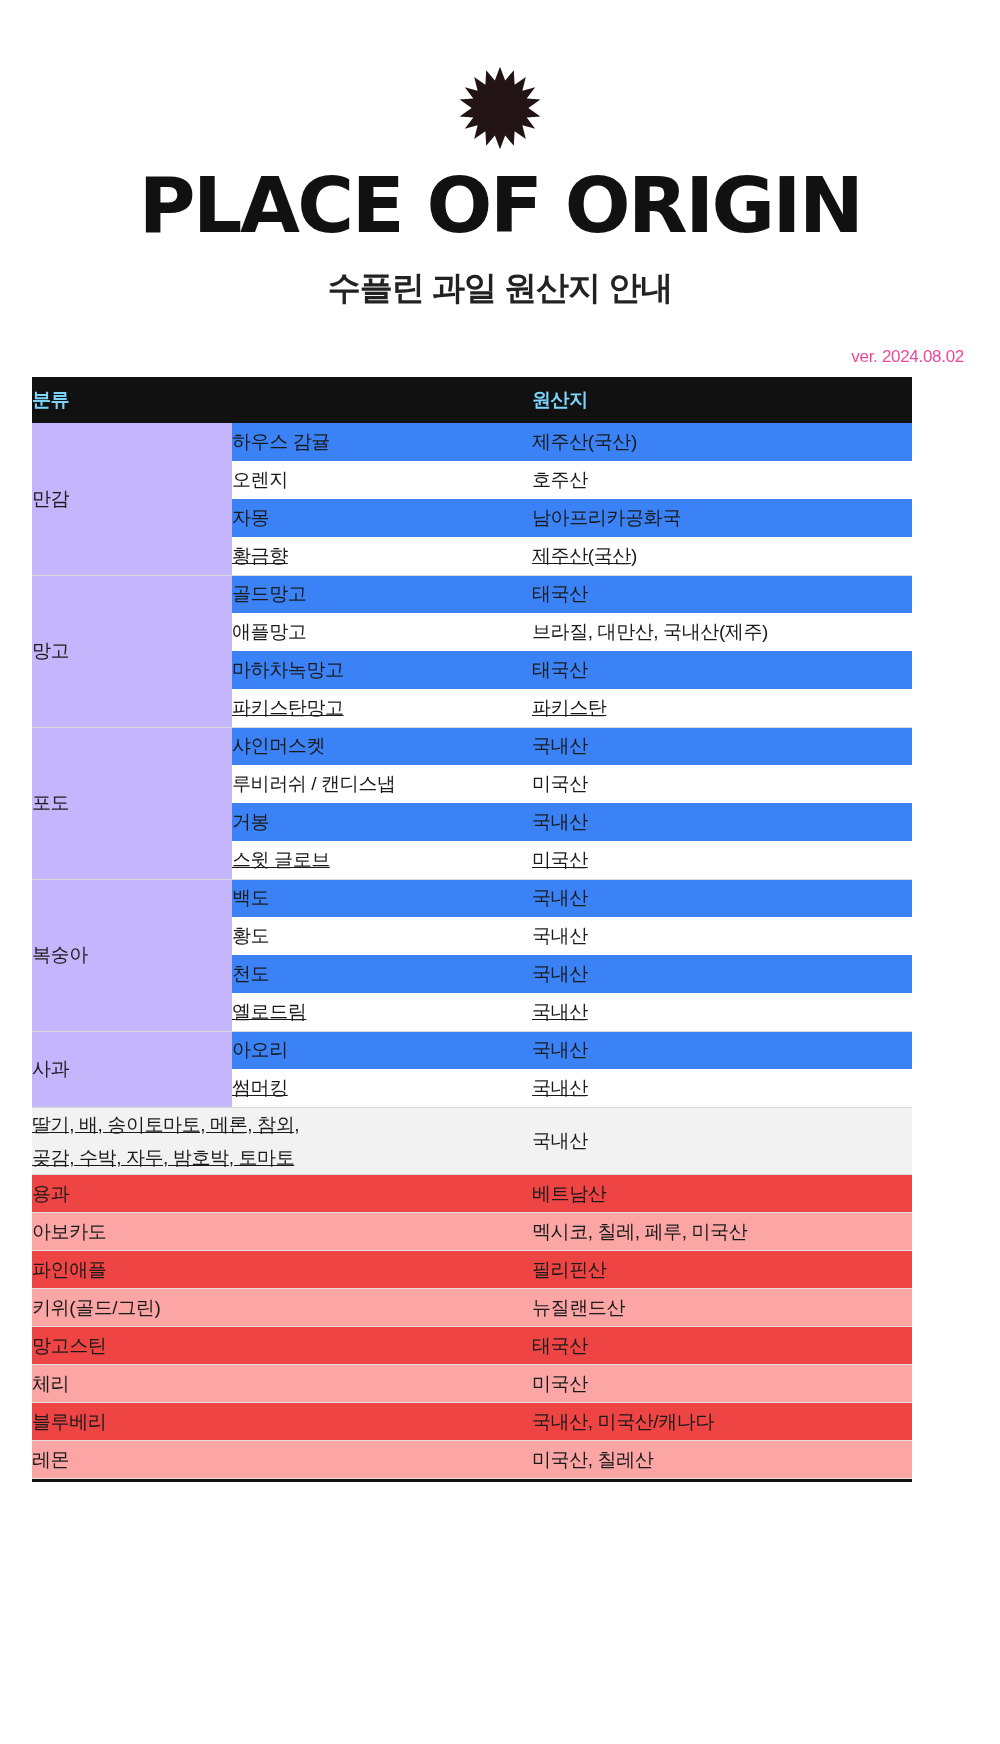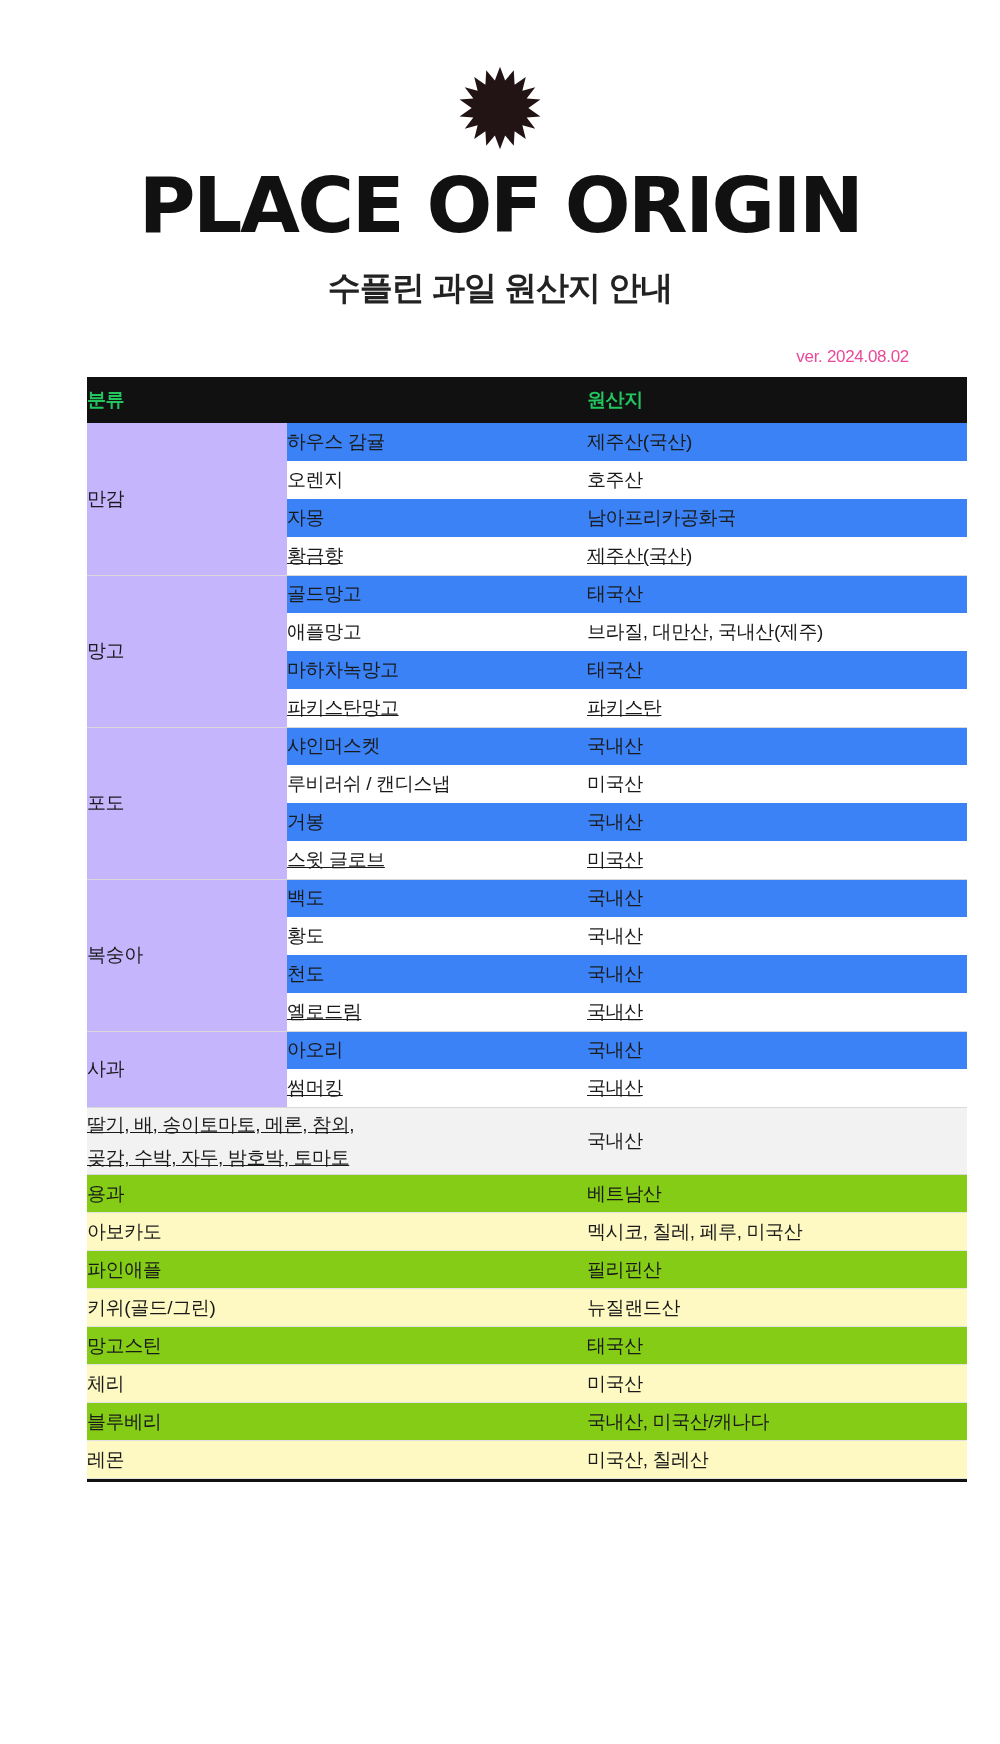--- a/index.html
+++ b/index.html
@@ -12,21 +12,21 @@
     width: 1000px;
     height: 1744px;
     font-family: "Liberation Sans", "DejaVu Sans", sans-serif;
     color: #1a1a1a;
     position: relative;
     overflow: hidden;
   }
 
   .page {
     width: 1000px;
-    padding: 0 87px;
+    padding: 0 32px;
   }
 
   
   .header {
     text-align: center;
     padding-top: 62px;
   }
   .burst-wrap {
     display: flex;
     justify-content: center;
@@ -73,21 +73,21 @@
     font-size: 19px;
   }
   table.origin-table th,
   table.origin-table td {
     padding: 0;
     vertical-align: middle;
     letter-spacing: -0.4px;
   }
   .thead-row th {
     background: #111111;
-    color: #22c55e;
+    color: #7dd3fc;
     font-weight: 700;
     font-size: 19px;
     height: 46px;
     text-align: left;
   }
   .th-cat { padding-left: 24px; width: 200px; }
   .th-origin { padding-left: 20px; }
 
   td.cat {
     width: 200px;
@@ -131,22 +131,22 @@
     border-bottom: 1px solid #d8d8d8;
   }
   td.single-cat {
     padding-left: 24px;
     height: 38px;
   }
   td.single-origin {
     padding-left: 20px;
     height: 38px;
   }
-  tr.single.zebra td { background: #fef9c3; }
-  tr.single.plain td { background: #84cc16; }
+  tr.single.zebra td { background: #fca5a5; }
+  tr.single.plain td { background: #ef4444; }
   tr.single td { border-bottom: 1px solid #e2e2e2; }
 
   .table-bottom-rule {
     width: 880px;
     height: 3px;
     background: #111111;
     margin-top: 0px;
   }
 </style>
 </head>

